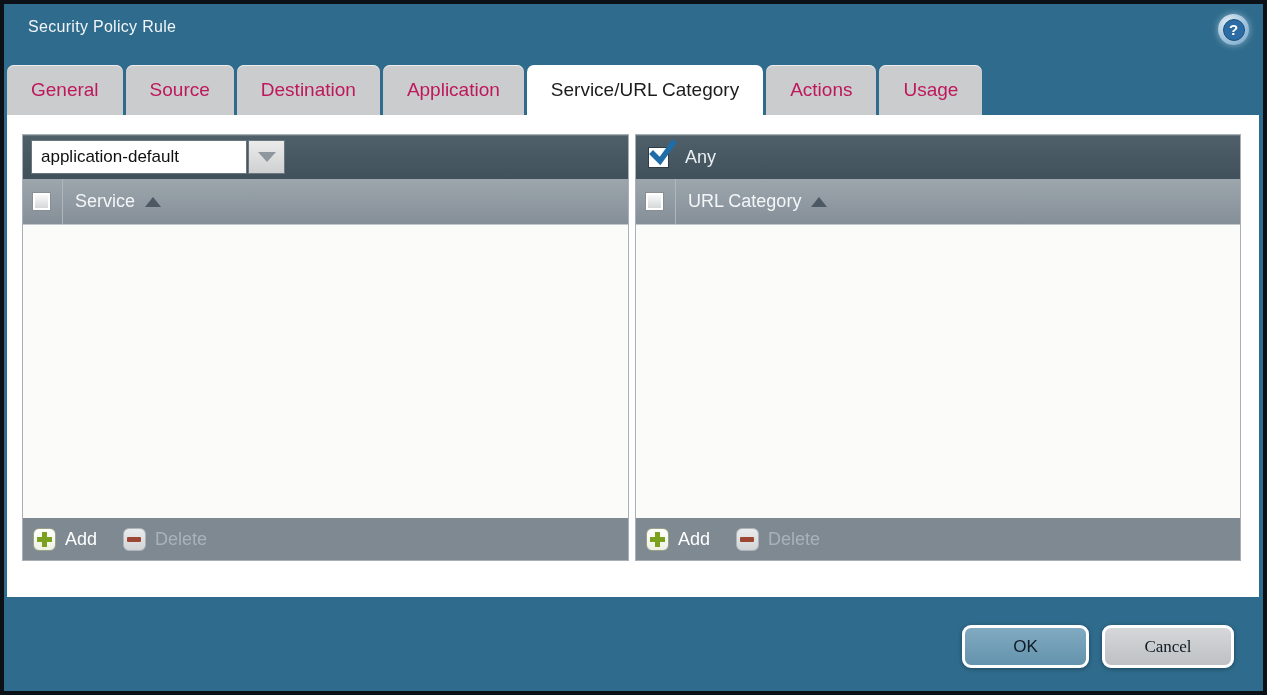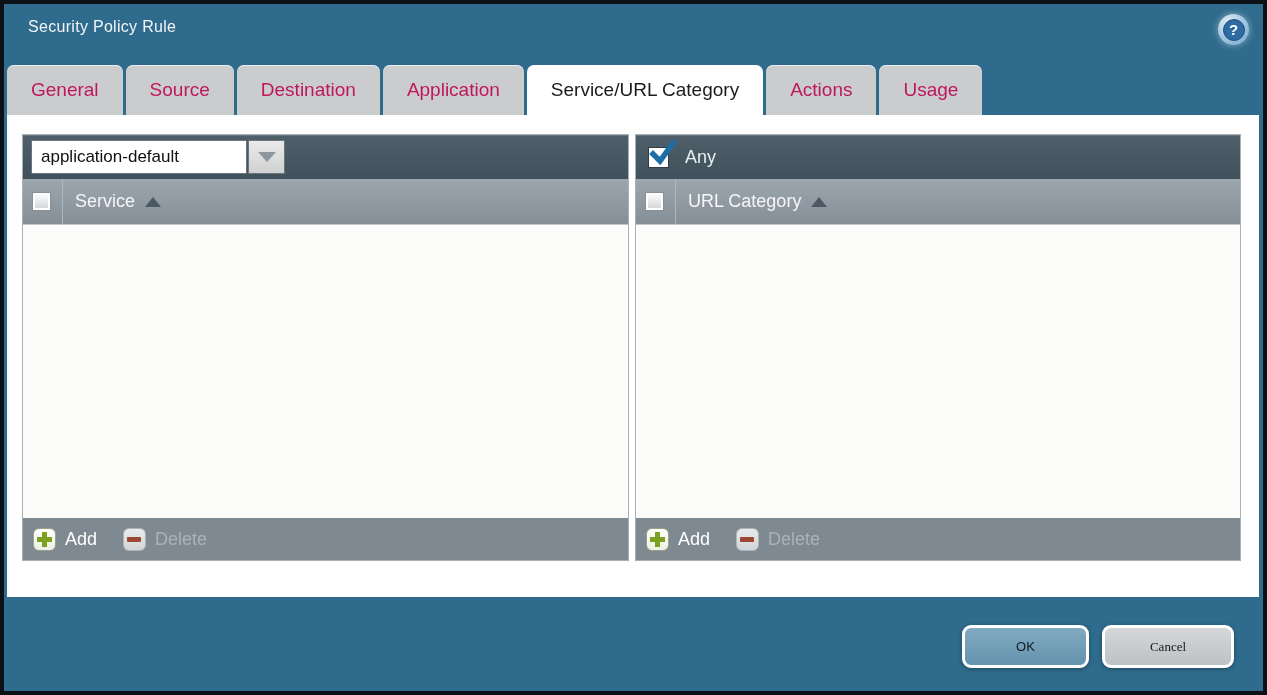--- a/index.html
+++ b/index.html
@@ -142,21 +142,21 @@
     border:1px solid #aeb4b8;
   }
   .icon-del::before {
     content:""; position:absolute; width:14px; height:5px;
     background:#9c4734; left:3px; top:8px; border-radius:1px;
   }
   
   .btn {
     position:absolute; height:43px; top:621px;
     border:3px solid #ffffff; border-radius:9px;
-    font-size:13px; color:#0e1b24;
+    font-size:17px; color:#0e1b24;
     display:flex; align-items:center; justify-content:center;
     box-shadow:0 1px 4px rgba(0,0,0,.35);
     cursor:pointer;
   }
   #btn-ok     { left:958px;  width:127px; background:linear-gradient(#81aac1,#6493ad); }
   #btn-cancel { left:1098px; width:132px; background:linear-gradient(#d5d7d9,#bec1c4);font-family:Liberation Serif, serif; }
 </style>
 </head>
 <body>
 

